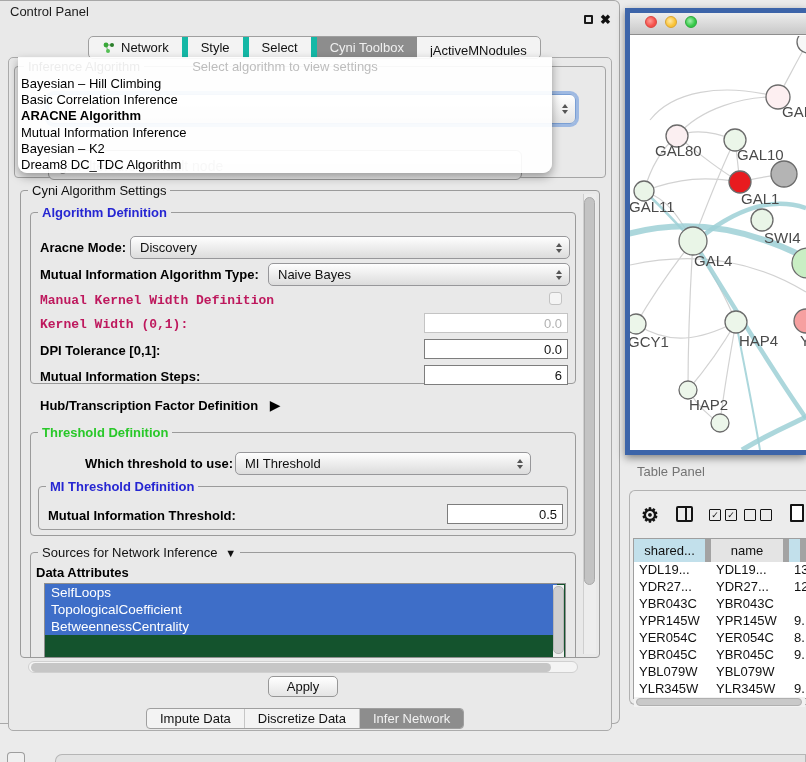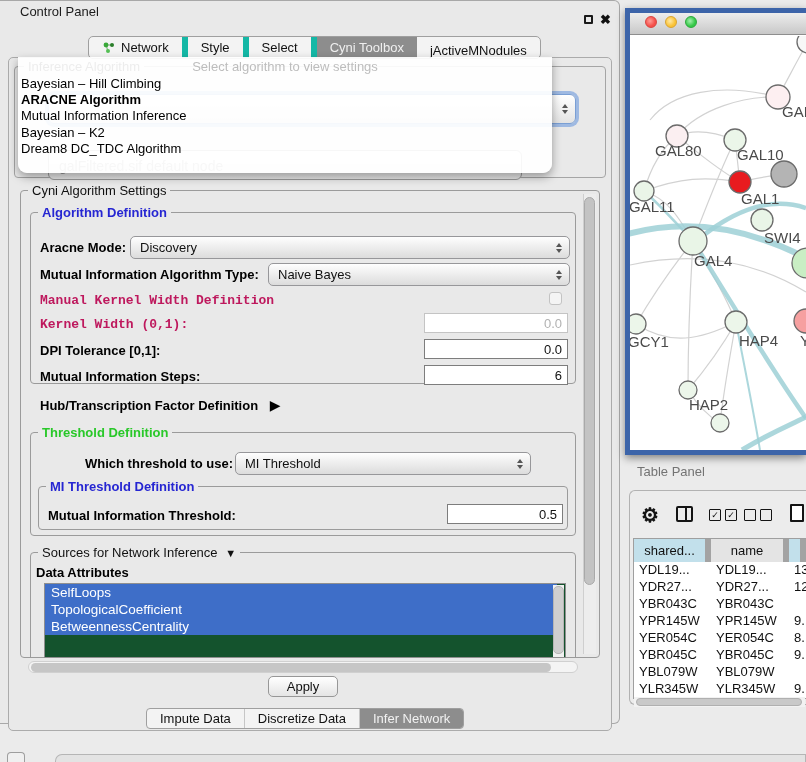--- a/index.html
+++ b/index.html
@@ -3,21 +3,21 @@
 <meta charset="utf-8">
 <style>
   html,body{margin:0;padding:0;}
   body{width:806px;height:762px;position:relative;overflow:hidden;background:#ebebeb;
        font-family:"Liberation Sans",sans-serif;font-size:13px;color:#111;}
   .abs{position:absolute;box-sizing:border-box;}
 
   
   #control-window{left:0;top:8;width:620px;height:724px;background:#e9e9e9;
     border:1px solid #a8a8a8;border-left:none;border-radius:0 6px 6px 0;}
-  #cp-titlebar{left:0;top:8;width:620px;height:24px;line-height:24px;padding-left:20px;color:#1c1c1c;}
+  #cp-titlebar{left:0;top:8;width:620px;height:24px;line-height:24px;padding-left:10px;color:#1c1c1c;}
   #cp-float{left:584px;top:15px;width:9px;height:9px;border:2px solid #1a1a1a;border-radius:1px;}
   #cp-close{left:600px;top:12px;font-weight:bold;font-size:13px;color:#111;}
 
   
   #main-tabs{left:88px;top:36px;height:23px;display:flex;border:1px solid #9f9f9f;border-radius:5px;
     background:#f3f3f3;overflow:hidden;z-index:2;}
   .tab{display:flex;align-items:center;padding:0 13px;border-right:6px solid #14b8a6;color:#111;}
   .tab:last-child{border-right:none;margin-top:6px;}
   .tab.selected{background:#8d8d8d;color:#efefef;border-right:none;}
   .tab .ticon{margin-right:6px;display:inline-flex;}
@@ -167,20 +167,21 @@
       <i class="up"></i>
       <i class="dn"></i>
     </span>
 </div>
 <div class="abs" id="bg-combo2">galFiltered.sif default node</div>
 
 <div class="abs" id="algo-overlay">
   <div id="algo-placeholder">Select algorithm to view settings</div>
   <div id="algo-items">
       <div class="algo-item">Bayesian – Hill Climbing</div>
+      <div class="algo-item">Basic Correlation Inference</div>
       <div class="algo-item bold">ARACNE Algorithm</div>
       <div class="algo-item">Mutual Information Inference</div>
       <div class="algo-item">Bayesian – K2</div>
       <div class="algo-item">Dream8 DC_TDC Algorithm</div>
     </div>
 </div>
 
 <div class="group" style="left:20px;top:190px;width:580px;height:468px;"></div>
 <div class="gtitle" style="left:28px;top:183px;">Cyni Algorithm Settings</div>
 <div class="abs" id="settings-scroll"></div>

